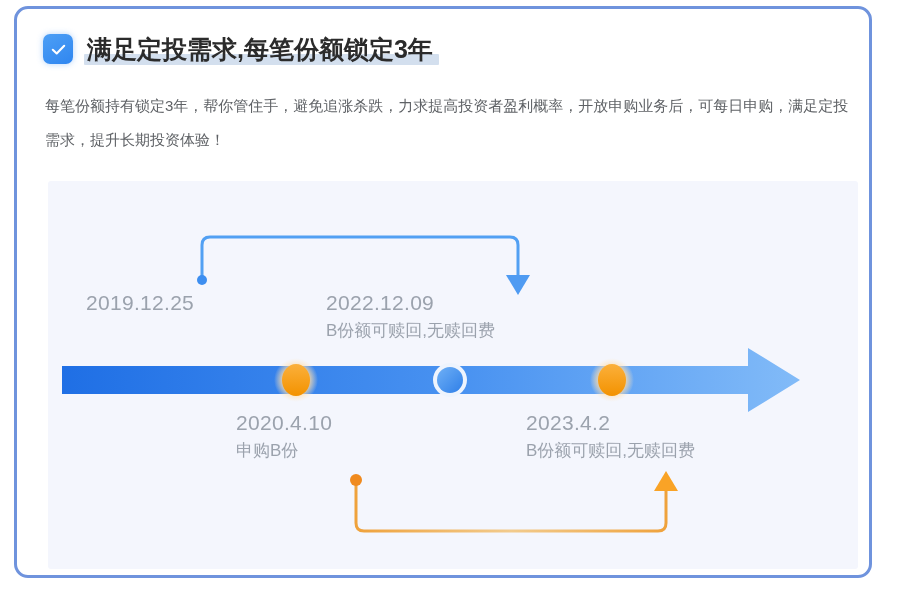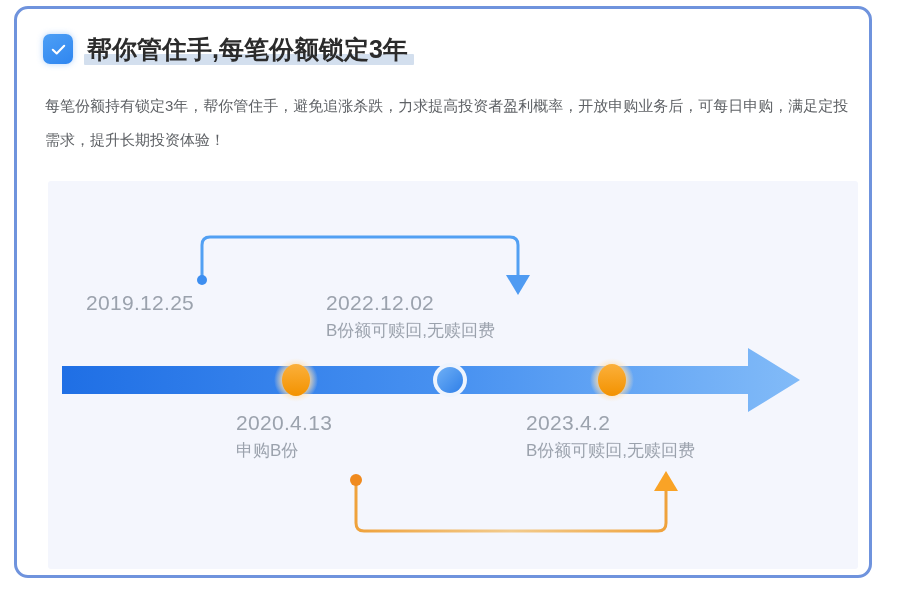--- a/index.html
+++ b/index.html
@@ -135,21 +135,21 @@
 <div class="card">
 
   <div class="title-row">
     <div class="check-box">
       <svg width="19" height="19" viewBox="0 0 19 19" aria-hidden="true">
         <path d="M3.8 9.8 L7.7 13.5 L15.2 5.8" fill="none" stroke="#ffffff" stroke-width="2.1" stroke-linecap="round" stroke-linejoin="round"></path>
       </svg>
     </div>
     <div class="title-wrap">
       <span class="title-hl"></span>
-      <span class="title-text">帮你管住手,每笔份额锁定3年</span>
+      <span class="title-text">满足定投需求,每笔份额锁定3年</span>
     </div>
   </div>
 
   <div class="body-text">每笔份额持有锁定3年，帮你管住手，避免追涨杀跌，力求提高投资者盈利概率，开放申购业务后，可每日申购，满足定投需求，提升长期投资体验！</div>
 
   <div class="panel">
 
     <svg class="diagram" viewBox="0 0 810 388">
       <defs>
         <linearGradient id="barGrad" x1="0" y1="0" x2="1" y2="0">
@@ -206,26 +206,26 @@
         <circle cx="308" cy="299" r="6" fill="#f08a1e"></circle>
         <path d="M606,310 L630,310 L618,290 Z" fill="#f9a326"></path>
       </g>
     </svg>
 
     <div class="lbl lbl-a">
       <span class="d">2019.12.25</span>
     </div>
 
     <div class="lbl lbl-acash">
-      <span class="d">2022.12.02</span>
+      <span class="d">2022.12.09</span>
       <span class="n">B份额可赎回,无赎回费</span>
     </div>
 
     <div class="lbl lbl-b">
-      <span class="d">2020.4.13</span>
+      <span class="d">2020.4.10</span>
       <span class="n">申购B份</span>
     </div>
 
     <div class="lbl lbl-bcash">
       <span class="d">2023.4.2</span>
       <span class="n">B份额可赎回,无赎回费</span>
     </div>
 
   </div>
 </div>

